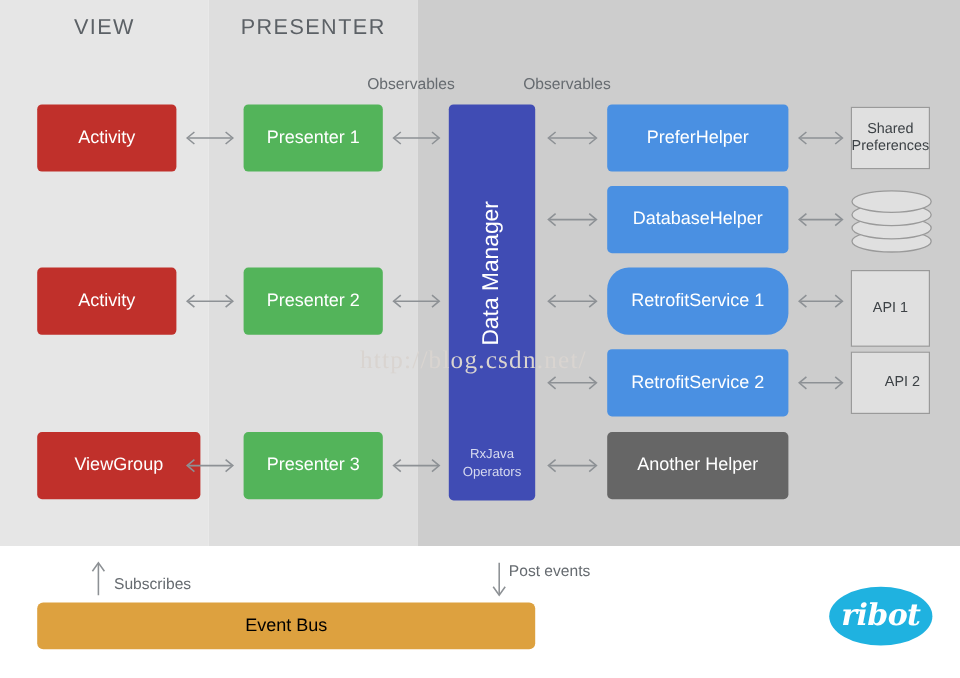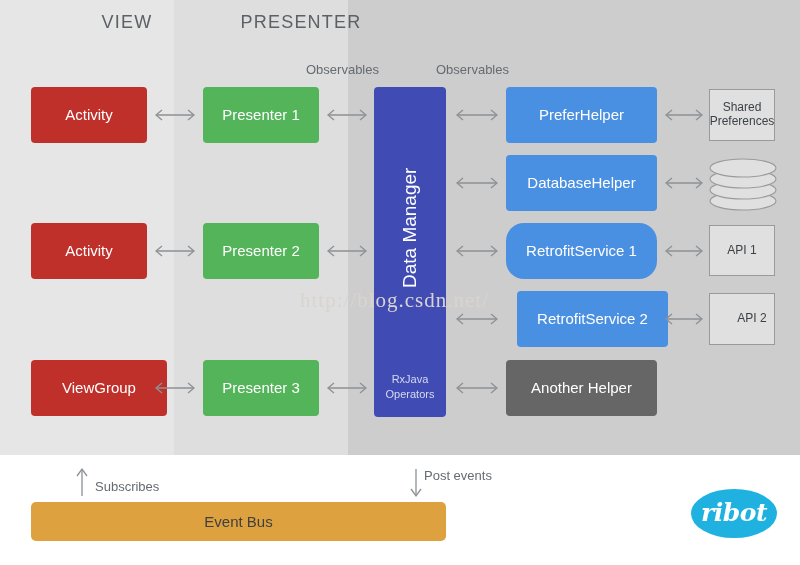--- a/index.html
+++ b/index.html
@@ -29,21 +29,20 @@
   .band-model     { left: 348px; width: 452px; background: #cdcdcd; }
 
   .col-title {
     position: absolute;
     top: 12px;
     text-align: center;
     font-size: 18px;
     letter-spacing: 1.2px;
     color: #5c6166;
     font-weight: 400;
-    padding-left: 40px;
   }
   .title-view      { left: 0;     width: 174px; }
   .title-presenter { left: 174px; width: 174px; }
   .title-model     { left: 348px; width: 452px; }
 
   
   .watermark {
     position: absolute;
     left: 300px;
     top: 288px;
@@ -136,21 +135,21 @@
     position: absolute;
     left: 31px;
     top: 502px;
     width: 415px;
     height: 39px;
     background: #dda13f;
     border-radius: 5px;
     display: flex;
     align-items: center;
     justify-content: center;
-    color: #404040;
+    color: #000000;
     font-size: 15px;
   }
   .bus-label {
     position: absolute;
     font-size: 13px;
     color: #666b70;
     white-space: nowrap;
   }
 
   
@@ -203,40 +202,40 @@
     <div class="dm-label">Data Manager</div>
     <div class="dm-sub">
       <div>RxJava</div>
       <div>Operators</div>
     </div>
   </div>
 
   <div class="node model-node" style="left:506px;top:87px;width:151px;height:56px;">PreferHelper</div>
   <div class="node model-node" style="left:506px;top:155px;width:151px;height:56px;">DatabaseHelper</div>
   <div class="node model-node" style="left:506px;top:223px;width:151px;height:56px;border-radius:18px;">RetrofitService 1</div>
-  <div class="node model-node" style="left:506px;top:291px;width:151px;height:56px;margin-left:11px;">RetrofitService 2</div>
+  <div class="node model-node" style="left:506px;top:291px;width:151px;height:56px;">RetrofitService 2</div>
   <div class="node gray-node" style="left:506px;top:360px;width:151px;height:56px;">Another Helper</div>
 
   <div class="node ext-node" style="left:709px;top:89px;width:66px;height:52px;flex-direction:column;">
     <span>Shared</span>
     <span>Preferences</span>
   </div>
 
   <div class="db-cyl" style="left:708px;top:156px;">
     <svg width="70" height="56" viewBox="0 0 70 56" aria-hidden="true">
       <g fill="#e0e0e0" stroke="#9a9a9a" stroke-width="1.1">
         <ellipse cx="35" cy="45" rx="33" ry="9"></ellipse>
         <ellipse cx="35" cy="34" rx="33" ry="9"></ellipse>
         <ellipse cx="35" cy="23" rx="33" ry="9"></ellipse>
         <ellipse cx="35" cy="12" rx="33" ry="9"></ellipse>
       </g>
     </svg>
   </div>
 
-  <div class="node ext-node" style="left:709px;top:225px;width:66px;height:51px;">API 1</div>
+  <div class="node ext-node" style="left:709px;top:225px;width:66px;height:64px;">API 1</div>
   <div class="node ext-node" style="left:709px;top:293px;width:66px;height:52px;padding-left:20px;">API 2</div>
 
   <div class="arrow" style="left:151px;top:107px;">
     <svg width="48" height="16" viewBox="0 0 48 16">
       <line x1="6" y1="8" x2="42" y2="8" stroke="#8d9195" stroke-width="1.3"></line>
       <polyline points="11,3 5,8 11,13" fill="none" stroke="#8d9195" stroke-width="1.3"></polyline>
       <polyline points="37,3 43,8 37,13" fill="none" stroke="#8d9195" stroke-width="1.3"></polyline>
     </svg>
   </div>
   <div class="arrow" style="left:151px;top:243px;">

